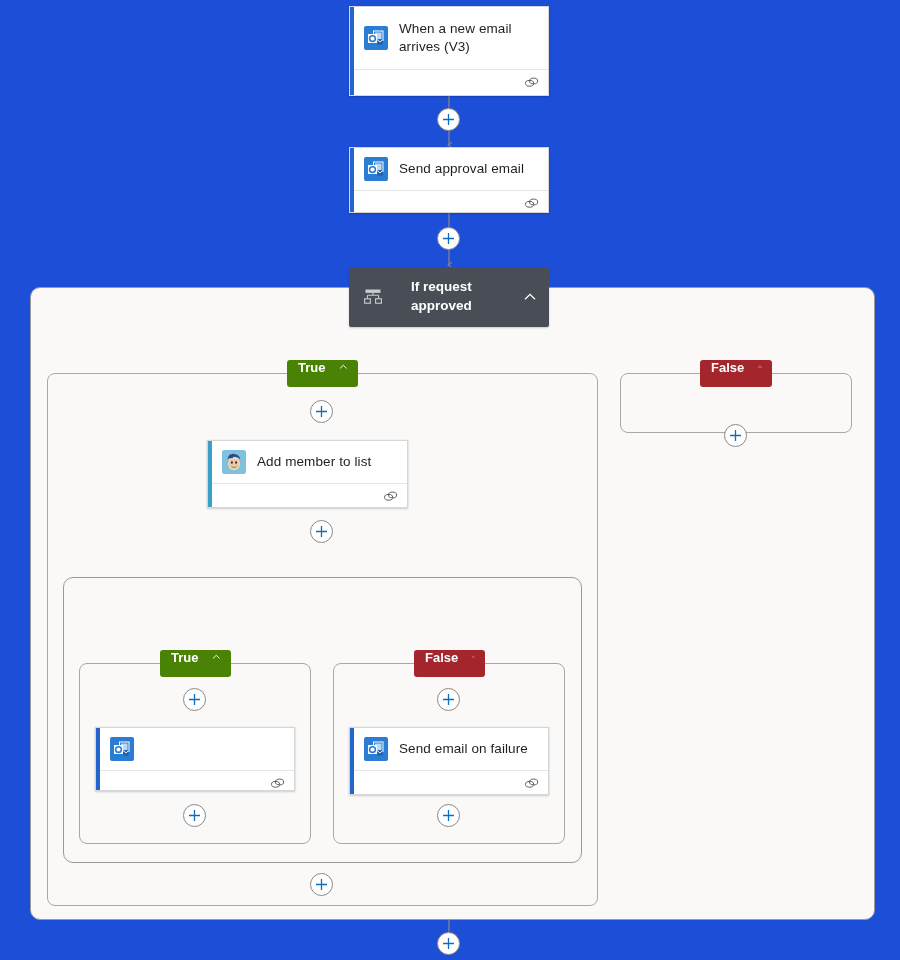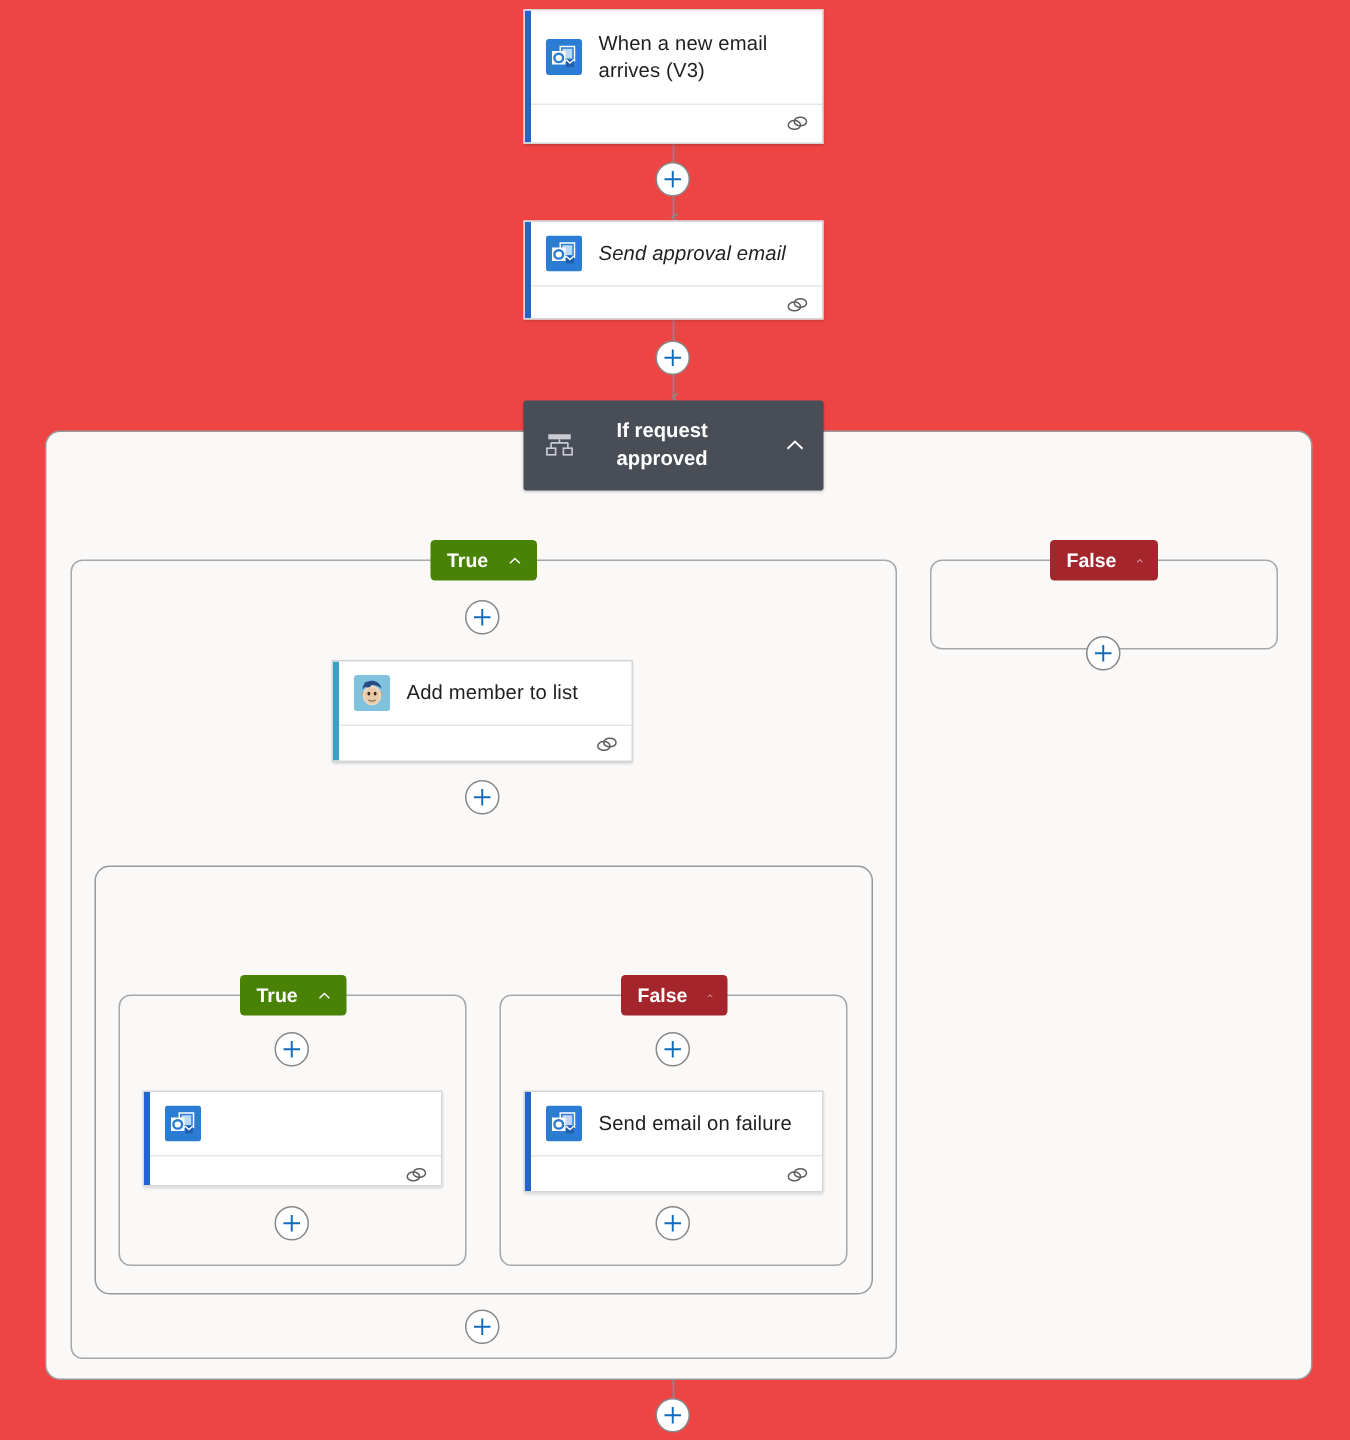--- a/index.html
+++ b/index.html
@@ -8,21 +8,21 @@
     width: 900px; height: 960px;
     background: #ffffff;
     font-family: "Liberation Sans", sans-serif;
     overflow: hidden;
   }
 
   #canvas {
     position: relative;
     width: 900px;
     height: 960px;
-    background: #ef4444;
+    background: #1d4ed8;
   }
 
   
   #edges {
     position: absolute;
     left: 0; top: 0;
     width: 900px; height: 960px;
     pointer-events: none;
   }
 
@@ -110,21 +110,20 @@
     line-height: 1.38;
   }
   .cond-node .chev { flex: 0 0 18px; }
 
   
   .pill {
     position: absolute;
     height: 27px;
     border-radius: 3px;
     display: flex;
-    align-items: center;
     padding: 0 9px 0 11px;
     gap: 13px;
     color: #ffffff;
     font-size: 13px;
     font-weight: 700;
   }
   .pill.true  { background: #498205; }
   .pill.false { background: #a4262c; }
 
   
@@ -228,21 +227,21 @@
     </div>
   </div>
 
   <div class="plus" style="left:437px; top:108px;">
     <svg width="13" height="13" viewBox="0 0 13 13">
       <path d="M6.5,1 L6.5,12 M1,6.5 L12,6.5" stroke="#0f6cbd" stroke-width="1.3"></path>
     </svg>
 
   </div>
 
-  <div class="card" style="left:349px; top:147px; width:200px; height:66px;font-style:italic;">
+  <div class="card" style="left:349px; top:147px; width:200px; height:66px;">
     <div class="accent" style="background:#2266cc;"></div>
     <div class="card-head">
       <svg class="app-icon" viewBox="0 0 24 24">
         <rect x="0" y="0" width="24" height="24" fill="#2b7cd3"></rect>
         <rect x="9.5" y="5" width="9.5" height="9.5" fill="none" stroke="#ffffff" stroke-width="1"></rect>
         <rect x="11" y="6.5" width="6.5" height="6.5" fill="#bcd9f5"></rect>
         <rect x="4" y="8" width="9" height="9" fill="#ffffff"></rect>
         <rect x="5.6" y="9.8" width="5.8" height="5.6" rx="2.8" fill="none" stroke="#2b7cd3" stroke-width="1.6"></rect>
         <path d="M13.3,13.6 L18.6,13.6 L18.6,18.6 L13.3,18.6 Z" fill="#1f5fae"></path>
         <path d="M13.3,13.6 L15.95,16.0 L18.6,13.6" fill="none" stroke="#ffffff" stroke-width="0.9"></path>
@@ -298,21 +297,21 @@
 
   </div>
 
   <div class="plus" style="left:310px; top:400px;">
     <svg width="13" height="13" viewBox="0 0 13 13">
       <path d="M6.5,1 L6.5,12 M1,6.5 L12,6.5" stroke="#0f6cbd" stroke-width="1.3"></path>
     </svg>
 
   </div>
 
-  <div class="card" style="left:221px; top:440px; width:201px; height:68px;">
+  <div class="card" style="left:207px; top:440px; width:201px; height:68px;">
     <div class="accent" style="background:#3aa0c8;"></div>
     <div class="card-head">
       <svg class="app-icon" viewBox="0 0 24 24">
         <rect x="0" y="0" width="24" height="24" rx="1" fill="#7fc2dd"></rect>
         <ellipse cx="12" cy="13.6" rx="6.2" ry="6.6" fill="#efd9c0"></ellipse>
         <ellipse cx="12" cy="13.9" rx="5.0" ry="5.4" fill="#e8c9a8"></ellipse>
         <path d="M5.6,9.6 C5.8,6.0 9.2,3.6 12.2,3.9 C15.4,4.2 18.0,6.3 18.4,9.2 C16.6,7.4 14.2,6.6 11.9,6.7 C9.4,6.8 7.1,7.9 5.6,9.6 Z" fill="#2b4a86"></path>
         <ellipse cx="9.1" cy="6.4" rx="2.3" ry="1.9" fill="#2b4a86"></ellipse>
         <ellipse cx="9.9" cy="12.4" rx="0.95" ry="1.25" fill="#3b2a1c"></ellipse>
         <ellipse cx="14.1" cy="12.4" rx="0.95" ry="1.25" fill="#3b2a1c"></ellipse>

